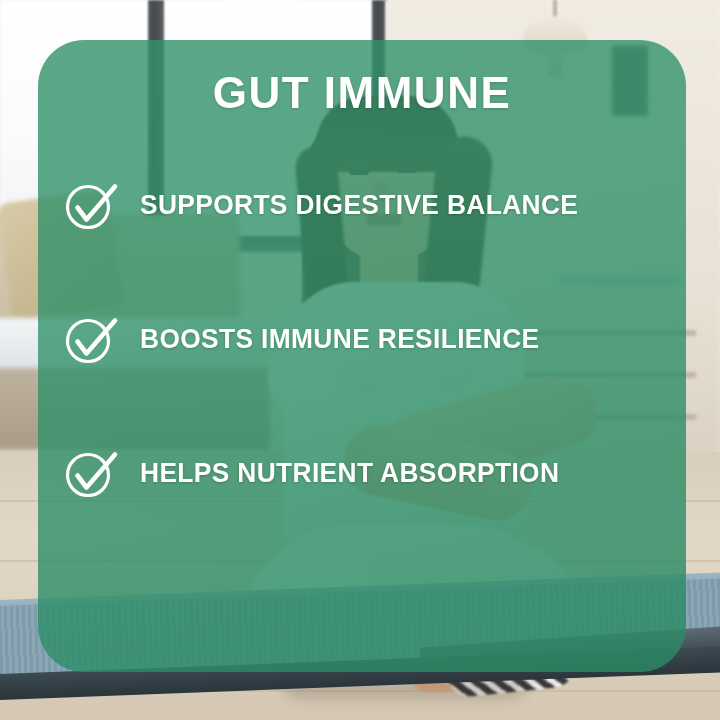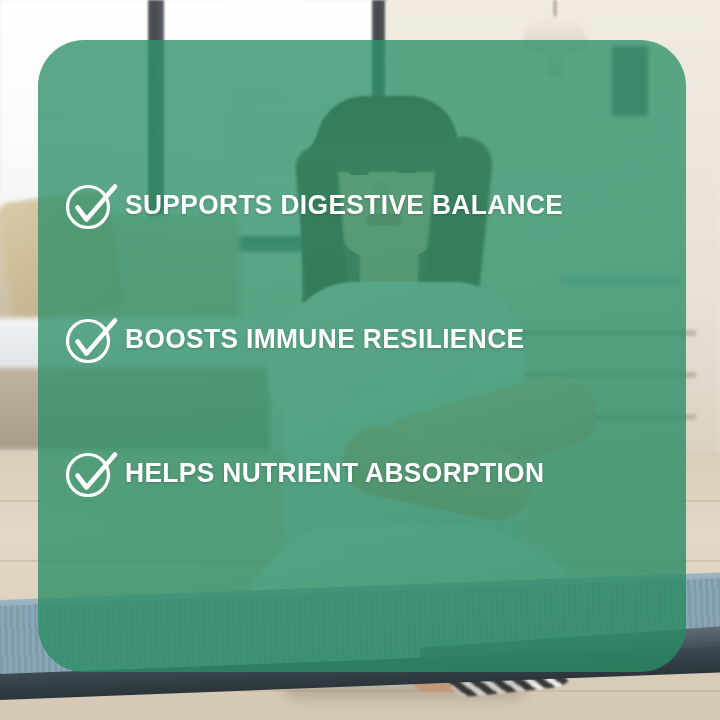--- a/index.html
+++ b/index.html
@@ -165,21 +165,21 @@
   .panel-inner{position:relative;width:100%;height:100%;}
 
   
   .title{position:absolute;left:0;right:0;top:28px;text-align:center;
          color:#ffffff;font-size:44px;font-weight:700;letter-spacing:1.5px;
          text-shadow:0 1px 3px rgba(0,0,0,.18);
          font-family:"Liberation Sans","DejaVu Sans",sans-serif;}
 
   
   .benefits{position:absolute;left:0;right:0;top:116px;bottom:24px;}
-  .benefit{position:absolute;left:24px;right:24px;display:flex;align-items:center;gap:9px;}
+  .benefit{position:absolute;left:24px;right:24px;display:flex;align-items:center;gap:24px;}
   .b0{top:22px;} .b1{top:156px;} .b2{top:290px;} .b3{top:418px;}
 
   .check-icon{flex:0 0 auto;width:54px;height:54px;position:relative;}
   .check-icon svg{display:block;width:54px;height:54px;overflow:visible;}
 
   .benefit-label{color:#ffffff;font-size:28px;font-weight:700;
          letter-spacing:.4px;line-height:1.15;
          text-shadow:0 1px 3px rgba(0,0,0,.20);
          font-family:"Liberation Sans","DejaVu Sans",sans-serif;
          transform:scaleX(.94);transform-origin:left center;}
@@ -253,20 +253,21 @@
     <div class="mat-top"></div>
     <div class="mat"></div>
     <div class="mat-fold2"></div>
     <div class="mat-fold"></div>
     <div class="mat-edge"></div>
   </div>
 
   <div class="panel">
     <div class="panel-inner">
 
+      <div class="title">GUT IMMUNE</div>
 
       <div class="benefits">
 
         <div class="benefit b0">
           <span class="check-icon">
             <svg viewBox="0 0 54 54" aria-hidden="true">
               <circle cx="26" cy="29" r="20.5" fill="none" stroke="#ffffff" stroke-width="3.2"></circle>
               <path d="M15.5 29.5 L24.5 41.5 L53 8.5" fill="none" stroke="#ffffff" stroke-width="4.6" stroke-linecap="round" stroke-linejoin="round"></path>
             </svg>
           </span>

